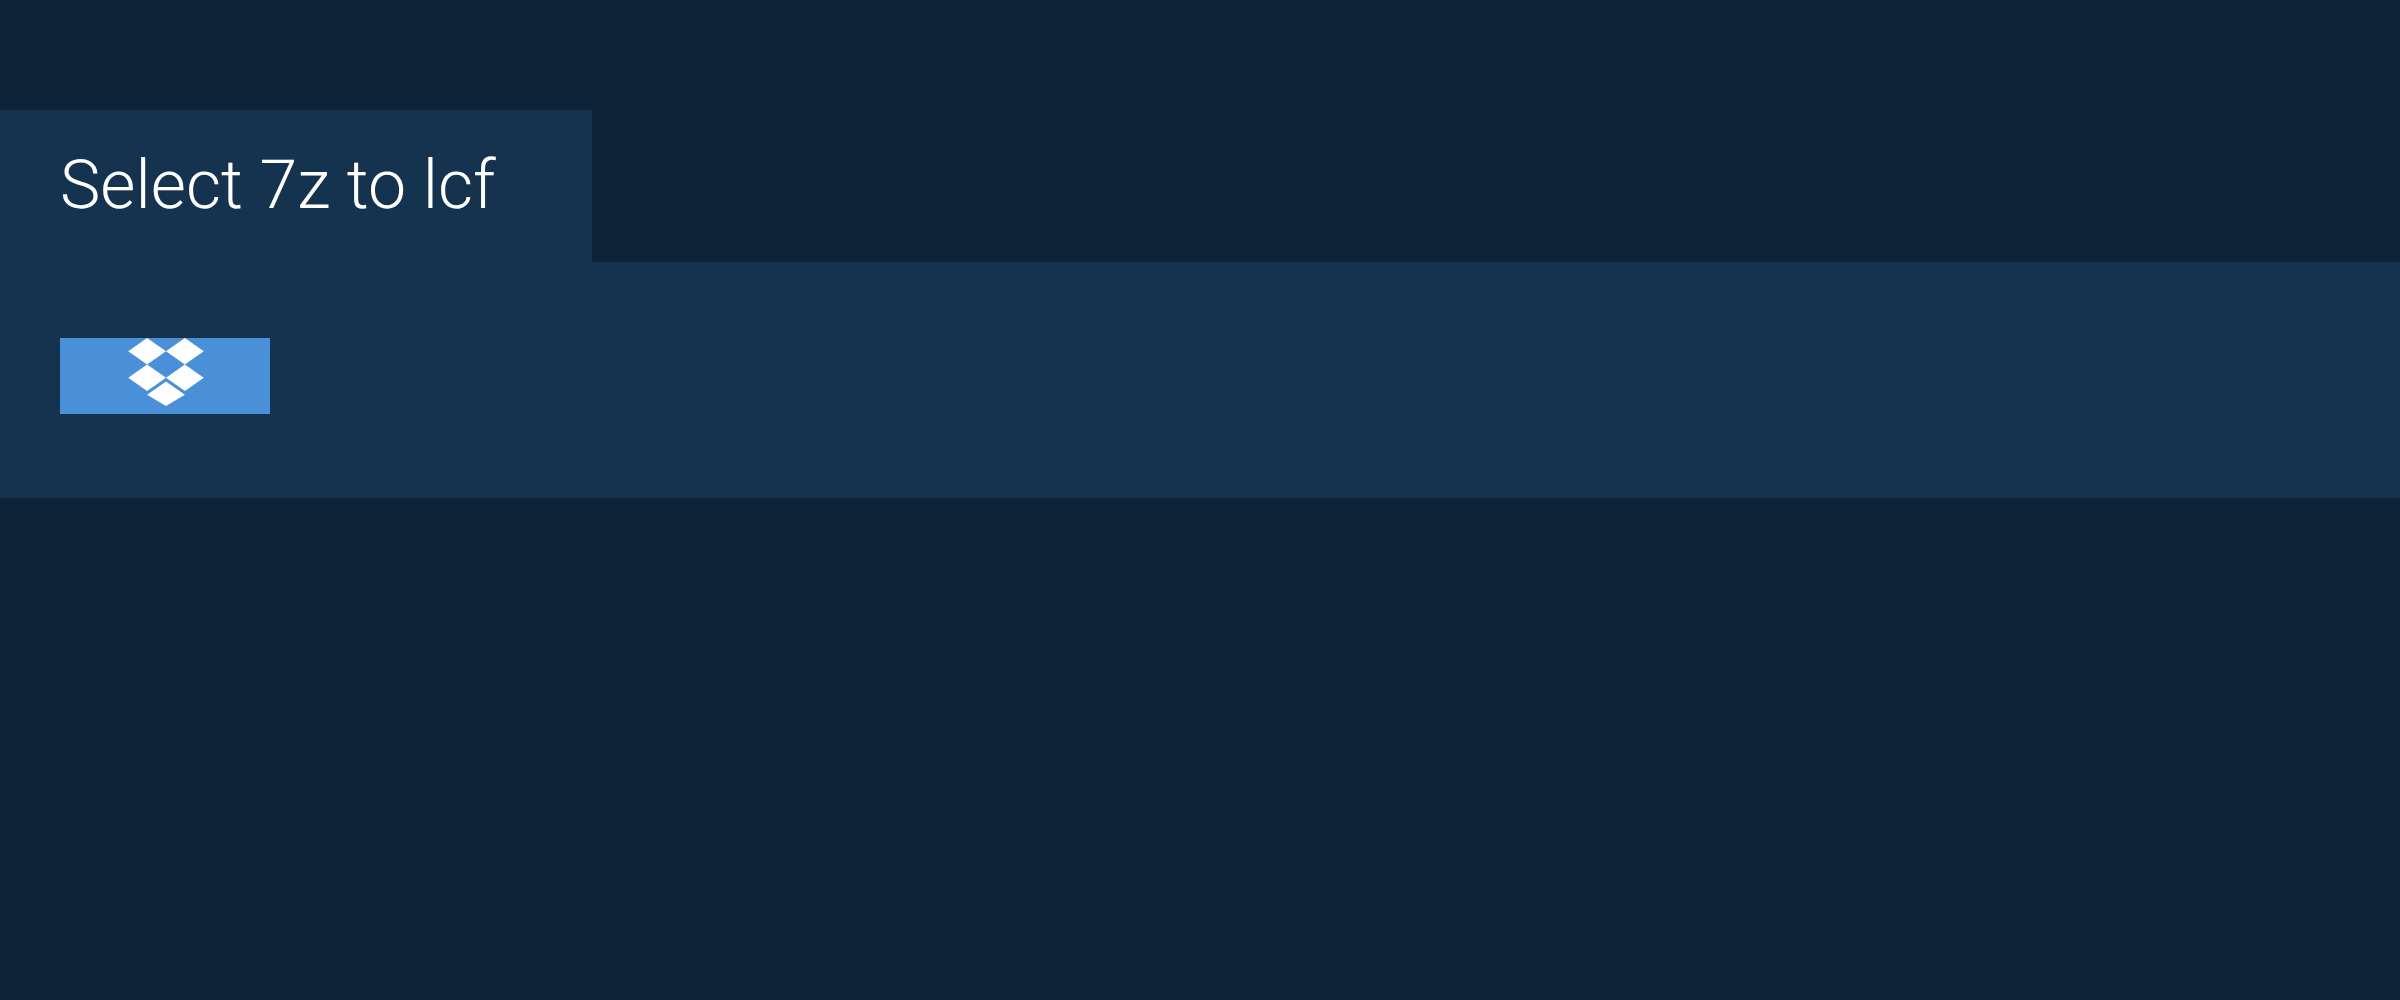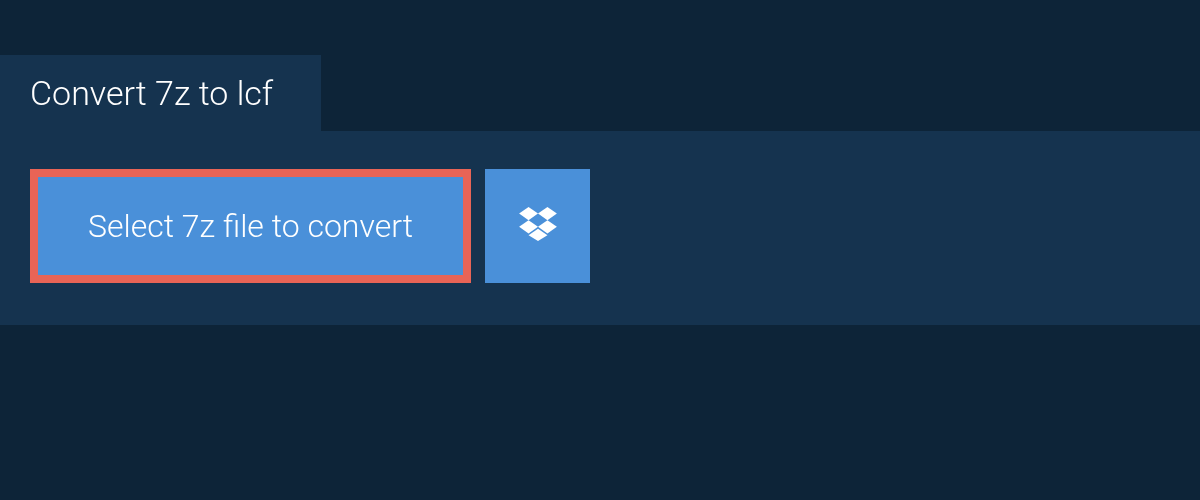--- a/index.html
+++ b/index.html
@@ -59,29 +59,26 @@
     .dropbox-icon {
       width: 38px;
       height: 34px;
     }
   </style>
 </head>
 <body>
 
 <div class="tab-container">
   <div class="tab">
-    <span>Convert 7z to lcf</span>
+    <span>Select 7z to lcf</span>
   </div>
 </div>
 
 <div class="panel">
   <div class="button-row">
-    <div class="select-button">
-      <span>Select 7z file to convert</span>
-    </div>
     <div class="dropbox-button">
       <span>
         <svg class="dropbox-icon" viewBox="0 0 40 36" fill="#ffffff">
           <path d="M10 0 L20 7 L10 14 L0 7 Z"></path>
           <path d="M30 0 L40 7 L30 14 L20 7 Z"></path>
           <path d="M10 14 L20 21 L10 28 L0 21 Z"></path>
           <path d="M30 14 L40 21 L30 28 L20 21 Z"></path>
           <path d="M10 30 L20 23 L30 30 L20 36 Z"></path>
         </svg>
       </span>

